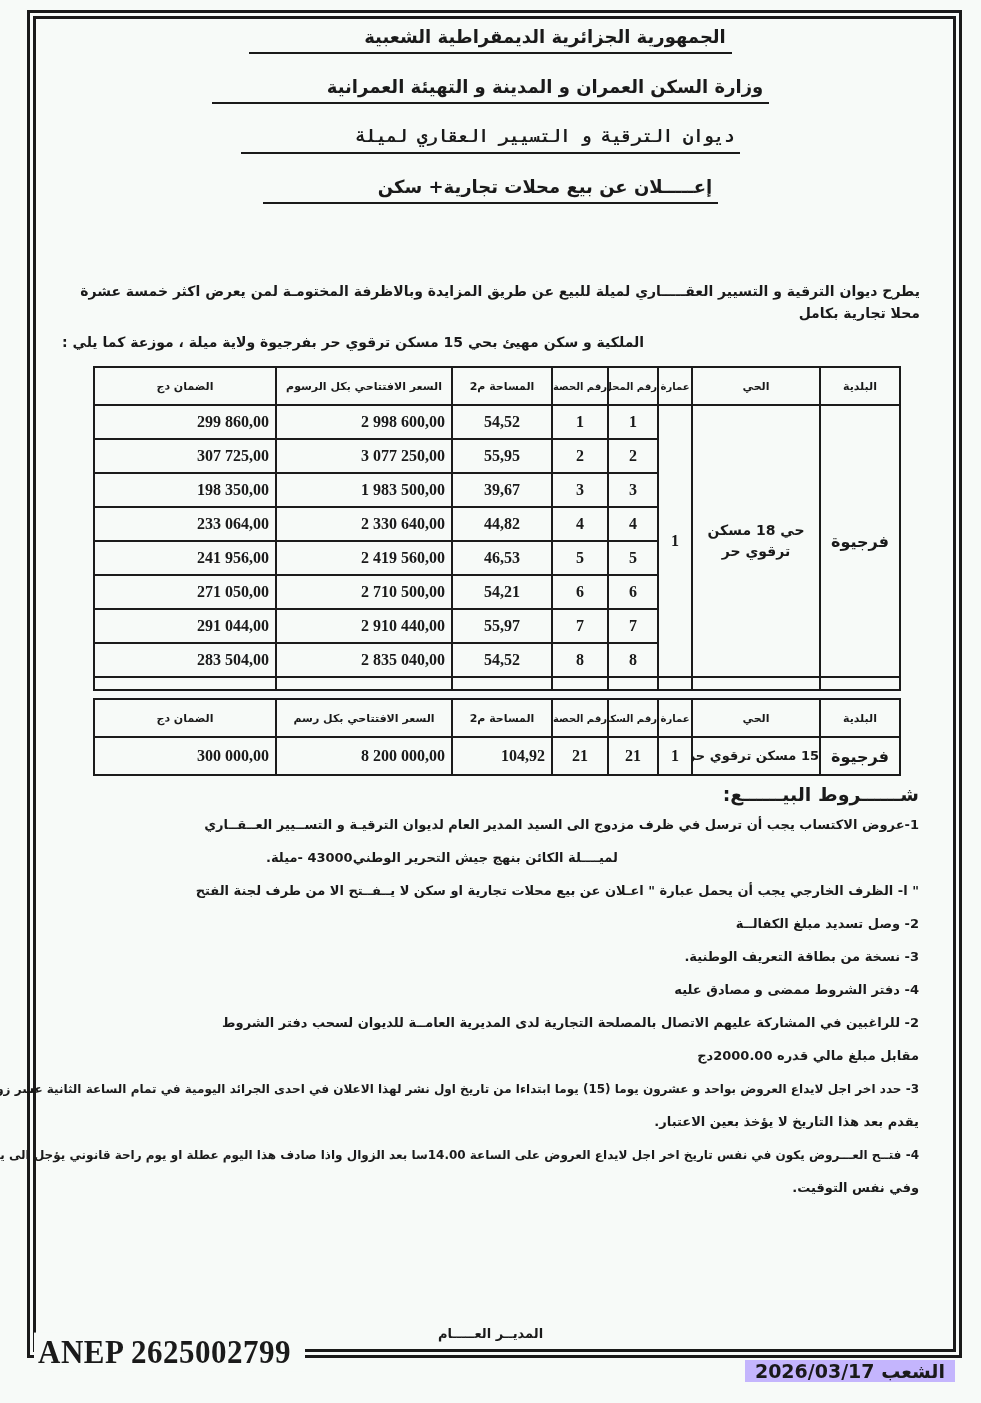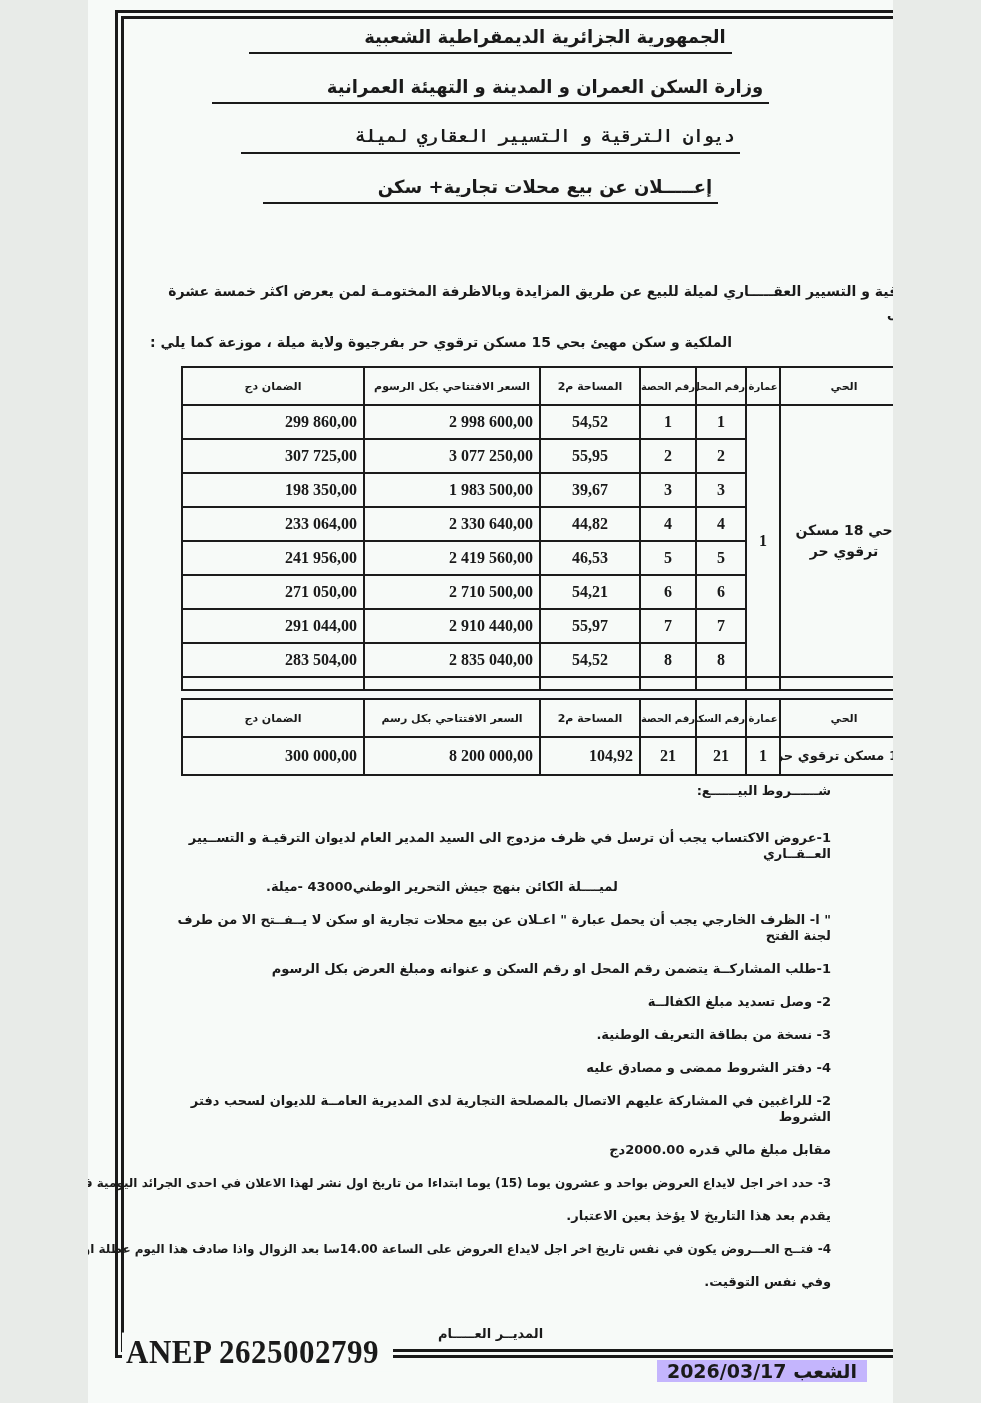--- a/index.html
+++ b/index.html
@@ -1,17 +1,17 @@
 <!DOCTYPE html>
 <html><head>
 <meta charset="utf-8">
 <style>
   html,body{margin:0;padding:0;background:#e8ebe8;}
   .page{
-    position:relative;width:805px;height:1403px;margin:0 auto;
+    position:relative;width:981px;height:1403px;margin:0 auto;
     background:#f7faf8;color:#1a1a1a;overflow:hidden;
     font-family:"DejaVu Sans",sans-serif;font-weight:bold;
   }
   .frame{
     position:absolute;left:27px;top:10px;width:935px;height:1348px;
     box-sizing:border-box;border:9px double #1a1a1a;
   }
   
   .hdr{position:absolute;top:26px;left:0;right:0;text-align:center;}
   .hline{margin-bottom:29px;font-size:18px;}
@@ -35,21 +35,21 @@
   .srow{height:13px;}
   .srow td{border-top:2px solid #1b1b1b;}
   .num{font-family:"Liberation Serif",serif;font-size:16px;font-weight:bold;direction:ltr;}
   .num.right{text-align:right;padding-right:6px;}
   td.muni{font-size:16px;}
   td.dist{font-size:14px;line-height:1.5;}
   .t2 .drow{height:38px;}
   .t2 td.dist{font-size:13px;white-space:nowrap;}
   
   .conds{position:absolute;top:783px;left:60px;right:62px;direction:rtl;text-align:right;}
-  .cond-title{font-size:13px;margin-bottom:32px;}
+  .cond-title{font-size:19px;margin-bottom:12px;}
   .cond{font-size:13px;line-height:16px;margin-bottom:17px;}
   .cond.ind1{padding-left:0;padding-right:0;text-align:center;margin-left:0;margin-right:95px;}
   .cond.small{font-size:12px;white-space:nowrap;}
   
   .anep{
     position:absolute;left:34px;top:1334px;z-index:2;background:#f7faf8;
     font-family:"Liberation Serif",serif;font-weight:bold;font-size:31px;
     letter-spacing:.5px;padding:0 14px 0 4px;transform:scaleY(1.08);
   }
   .director{
@@ -210,21 +210,20 @@
       </tr>
     </tbody>
       </table>
   </div>
 
   <div class="conds">
     <div class="cond-title">شــــــروط البيــــــع:</div>
     <div class="cond">1-عروض الاكتساب يجب أن ترسل في ظرف مزدوج الى السيد المدير العام لديوان الترقيـة و التســيير العــقــاري</div>
     <div class="cond ind1">لميــــلة الكائن بنهج جيش التحرير الوطني43000 -ميلة.</div>
     <div class="cond">" ا- الظرف الخارجي  يجب أن يحمل عبارة " اعـلان عن بيع محلات تجارية او سكن  لا يــفــتح الا من طرف لجنة الفتح</div>
-    <div class="cond">1-طلب المشاركــة يتضمن رقم المحل او رقم السكن و عنوانه ومبلغ العرض بكل الرسوم</div>
     <div class="cond">2- وصل تسديد مبلغ الكفالــة</div>
     <div class="cond">3- نسخة من بطاقة التعريف الوطنية.</div>
     <div class="cond">4- دفتر الشروط ممضى و مصادق عليه</div>
     <div class="cond">2- للراغبين في المشاركة عليهم الاتصال بالمصلحة التجارية  لدى المديرية العامــة للديوان لسحب دفتر الشروط</div>
     <div class="cond">مقابل مبلغ مالي قدره 2000.00دج</div>
     <div class="cond small">3- حدد اخر اجل لايداع العروض بواحد و عشرون يوما  (15) يوما ابتداءا من تاريخ اول نشر لهذا الاعلان في احدى الجرائد اليومية في تمام الساعة الثانية عشر زوالا كل عرض</div>
     <div class="cond">يقدم بعد هذا التاريخ لا يؤخذ بعين الاعتبار.</div>
     <div class="cond small">4- فتــح العـــروض يكون في نفس تاريخ اخر اجل لايداع العروض على الساعة 14.00سا  بعد الزوال  واذا صادف هذا اليوم عطلة او يوم راحة قانوني يؤجل الى يوم العمل الموالي</div>
     <div class="cond">وفي نفس التوقيت.</div>
   </div>

